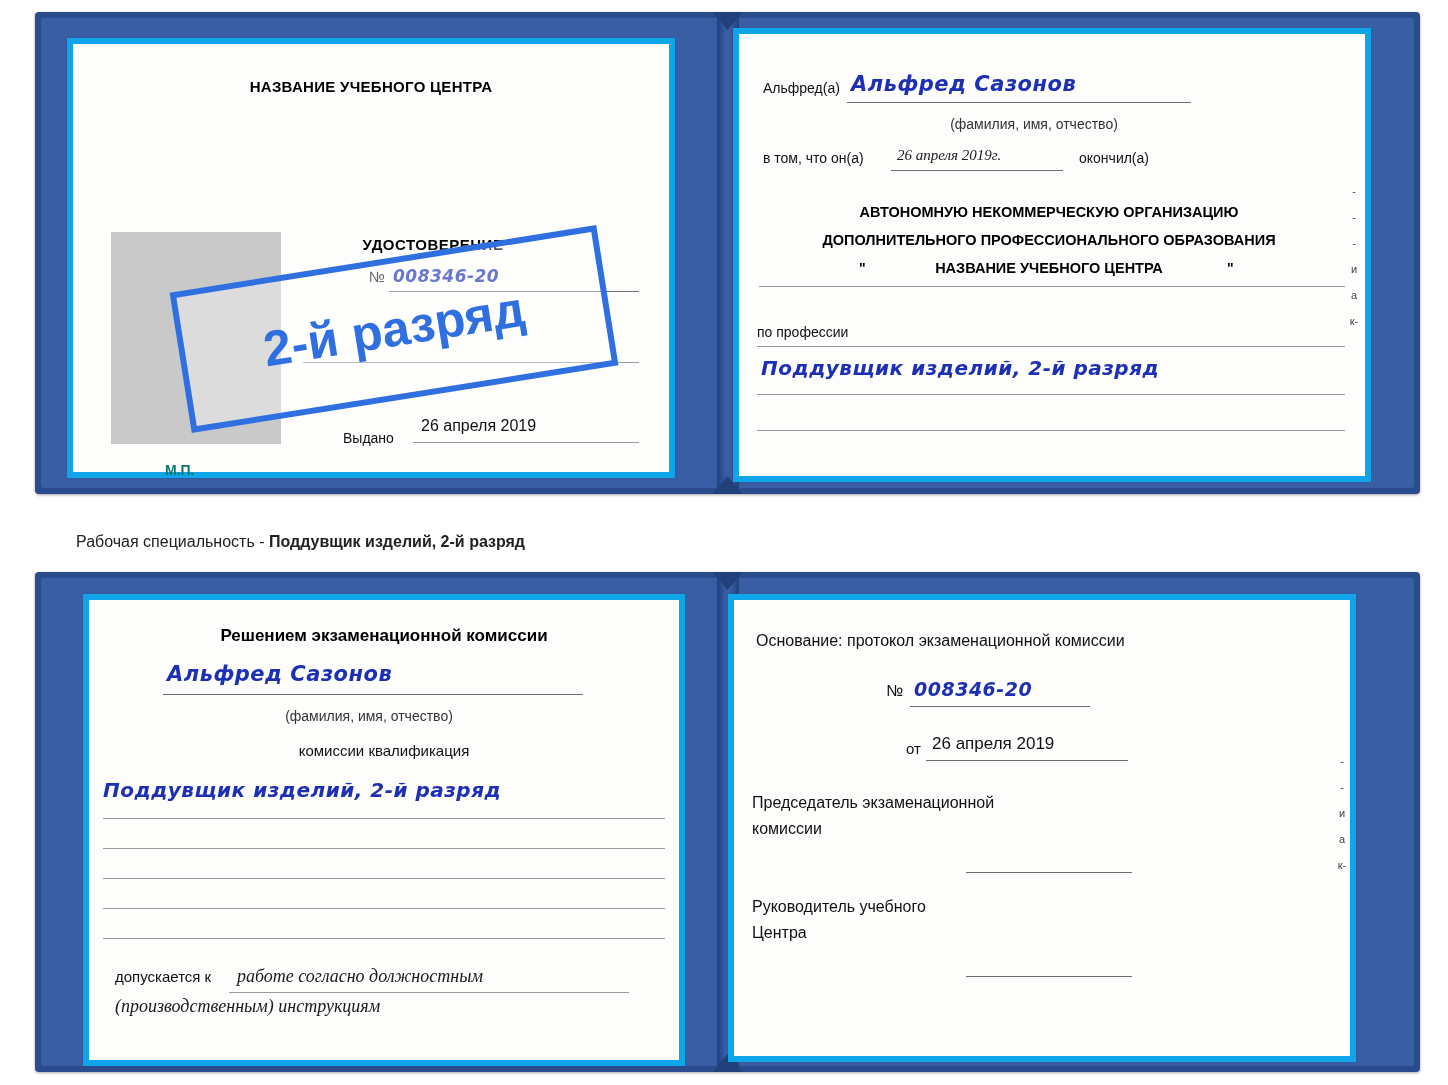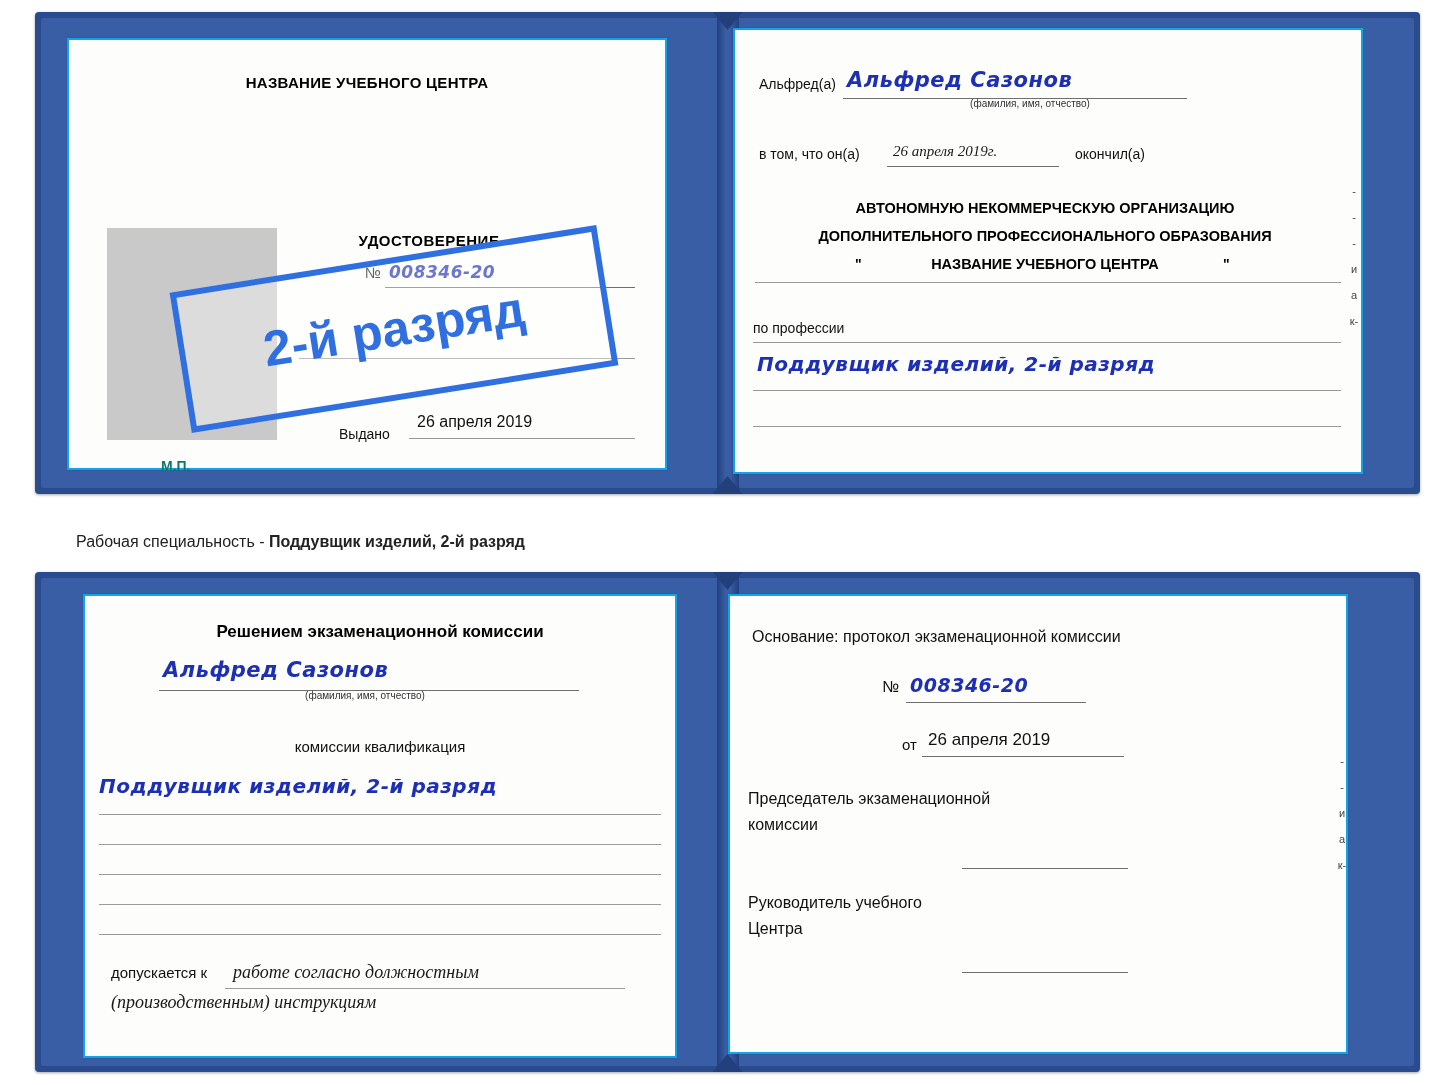--- a/index.html
+++ b/index.html
@@ -13,37 +13,37 @@
 
   .cover-inner{position:absolute;inset:6px;background:#3a5ea5;border-radius:3px;}
   .spine{position:absolute;top:0;bottom:0;left:50%;width:22px;margin-left:-11px;
     background:linear-gradient(90deg,#21407c,#3a5ea5 40%,#3a5ea5 60%,#21407c);}
   .spine:before,.spine:after{content:"";position:absolute;left:-4px;width:30px;height:18px;
     background:#21407c;}
   .spine:before{top:0;clip-path:polygon(0 0,100% 0,50% 100%);}
   .spine:after{bottom:0;clip-path:polygon(50% 0,100% 100%,0 100%);}
 
   
-  .page{position:absolute;background:#fdfdfb;border:2px solid #0ea5e9;
+  .page{position:absolute;background:#fdfdfb;border:6px solid #0ea5e9;
     box-shadow:0 0 2px rgba(0,0,0,.15);}
   .t-left{left:67px;top:38px;width:596px;height:428px;}
   .t-right{left:733px;top:28px;width:626px;height:442px;}
   .b-left{left:83px;top:594px;width:590px;height:460px;}
   .b-right{left:728px;top:594px;width:616px;height:456px;}
 
   
   .edge-strip{position:absolute;font-size:11px;color:#444;line-height:26px;text-align:center;width:20px;}
 
   
   .t{position:absolute;white-space:pre;}
   .bold{font-weight:bold;}
   .center{text-align:center;}
   .hand{font-family:"DejaVu Sans",sans-serif;color:#1c2fb5;font-style:italic;font-weight:bold;letter-spacing:.5px;}
   .hand-ital{font-family:"Liberation Serif",serif;font-style:italic;color:#1a1a1a;}
-  .small{font-size:10px;color:#333;}
+  .small{font-size:14px;color:#333;margin-top:14px;}
   .line{position:absolute;border-bottom:1px solid #6f6f6f;}
   .line.thin{border-bottom:1px solid #9a9a9a;}
 
   
   .photo{position:absolute;background:#c9c9c9;}
 
   
   .stamp{position:absolute;border:6px solid #2f6fe0;color:#2f6fe0;
     font-size:50px;font-weight:bold;font-family:"Liberation Sans",sans-serif;
     display:flex;align-items:center;justify-content:center;

